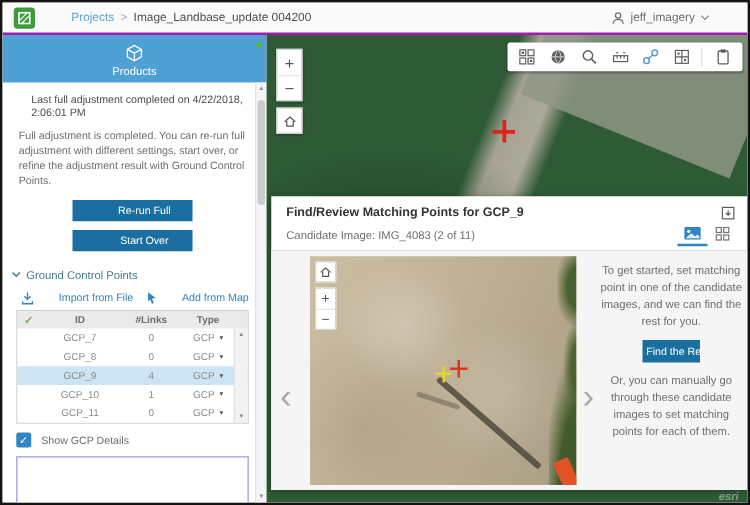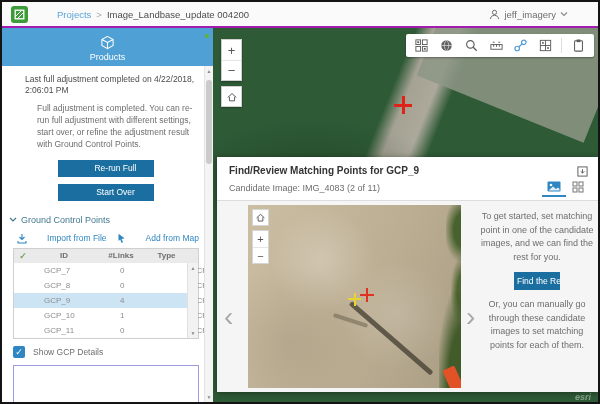--- a/index.html
+++ b/index.html
@@ -18,32 +18,32 @@
 
   
   .left { position:absolute; left:0; top:26px; width:211px; bottom:0; background:#fff; z-index:20; }
   .tabs { display:flex; height:38px; }
   .tab { flex:1; position:relative; display:flex; flex-direction:column; align-items:center; justify-content:center; gap:2px; background:#4fa0d5; color:#fff; font-size:9px; cursor:pointer; border-right:1px solid rgba(255,255,255,.55); border-top:3px solid transparent; }
   .tab:last-child { border-right:none; }
   .tab.active { background:#fff; color:#5a5a5a; border-top:3px solid #d9822b; }
   .dot { position:absolute; top:3px; right:4px; width:4px; height:4px; border-radius:50%; background:#63b42d; }
   .pbody { position:absolute; left:0; top:38px; right:9px; bottom:0; padding:0 5px 0 11px; overflow:hidden; font-size:8.5px; }
   .status { margin-top:8px; color:#4c4c4c; line-height:1.3;margin-left:12px; }
-  .desc { margin:7px 0 0 24px; color:#6e6e6e; line-height:1.4; }
+  .desc { margin:7px 0 0 2px; color:#6e6e6e; line-height:1.4; }
   .btn { display:block; margin:7px auto 0; width:96px; height:17px; background:#1b6fa0; color:#fff; border:none; font-size:8.5px; font-family:inherit; cursor:pointer;padding-left:19px; }
   .btn.first { margin-top:9px; }
   .linkrow { margin-top:11px; color:#2f86c2; display:flex; align-items:center; gap:5px; cursor:pointer; }
   .gcphead { margin:14px 0 0 -4px; color:#43798f; display:flex; align-items:center; gap:4px; cursor:pointer; font-size:9px; }
   .importrow { margin-top:8px; display:flex; justify-content:flex-end; align-items:center; gap:10px; color:#2f86c2; }
   .ilink { display:flex; align-items:center; gap:20px; cursor:pointer; }
 
   .gtable { margin-top:4px; width:186px; border:1px solid #cfcfcf; font-size:8px; }
   .gt-head { display:grid; grid-template-columns:18px 64px 50px 41px 11px; background:#eaeaea; height:14px; align-items:center; color:#6e6e6e; font-weight:bold; text-align:center; }
   .gt-body { position:relative; }
-  .gt-row { display:grid; grid-template-columns:18px 64px 50px 41px 11px; height:15px; align-items:center; color:#8c8c8c; cursor:pointer; background:#fff;gap:12px; }
+  .gt-row { display:grid; grid-template-columns:18px 64px 50px 41px 11px; height:15px; align-items:center; color:#8c8c8c; text-align:center; cursor:pointer; background:#fff; }
   .gt-row.sel { background:#cde4f5; }
   .type-cell { display:flex; align-items:center; justify-content:center; gap:4px; cursor:pointer; }
   .dd { color:#555; font-size:6px; }
   .gt-scroll { position:absolute; right:0; top:0; bottom:0; width:11px; background:#f2f2f2; border-left:1px solid #e0e0e0; display:flex; flex-direction:column; justify-content:space-between; align-items:center; font-size:5px; color:#8a8a8a; padding:2px 0; cursor:pointer; }
   .checkhdr { color:#76a25e; font-size:9px; }
 
   .chkrow { margin-top:7px; display:flex; align-items:center; gap:8px; color:#6e6e6e; }
   .chk { width:12px; height:12px; background:#2f86c2; border-radius:2px; color:#fff; font-size:9px; line-height:12px; text-align:center; cursor:pointer; }
   .photo-box { margin-top:7px; width:186px; height:58px; border:1px solid #9b9bdd; position:relative; background:#fff; }
 

